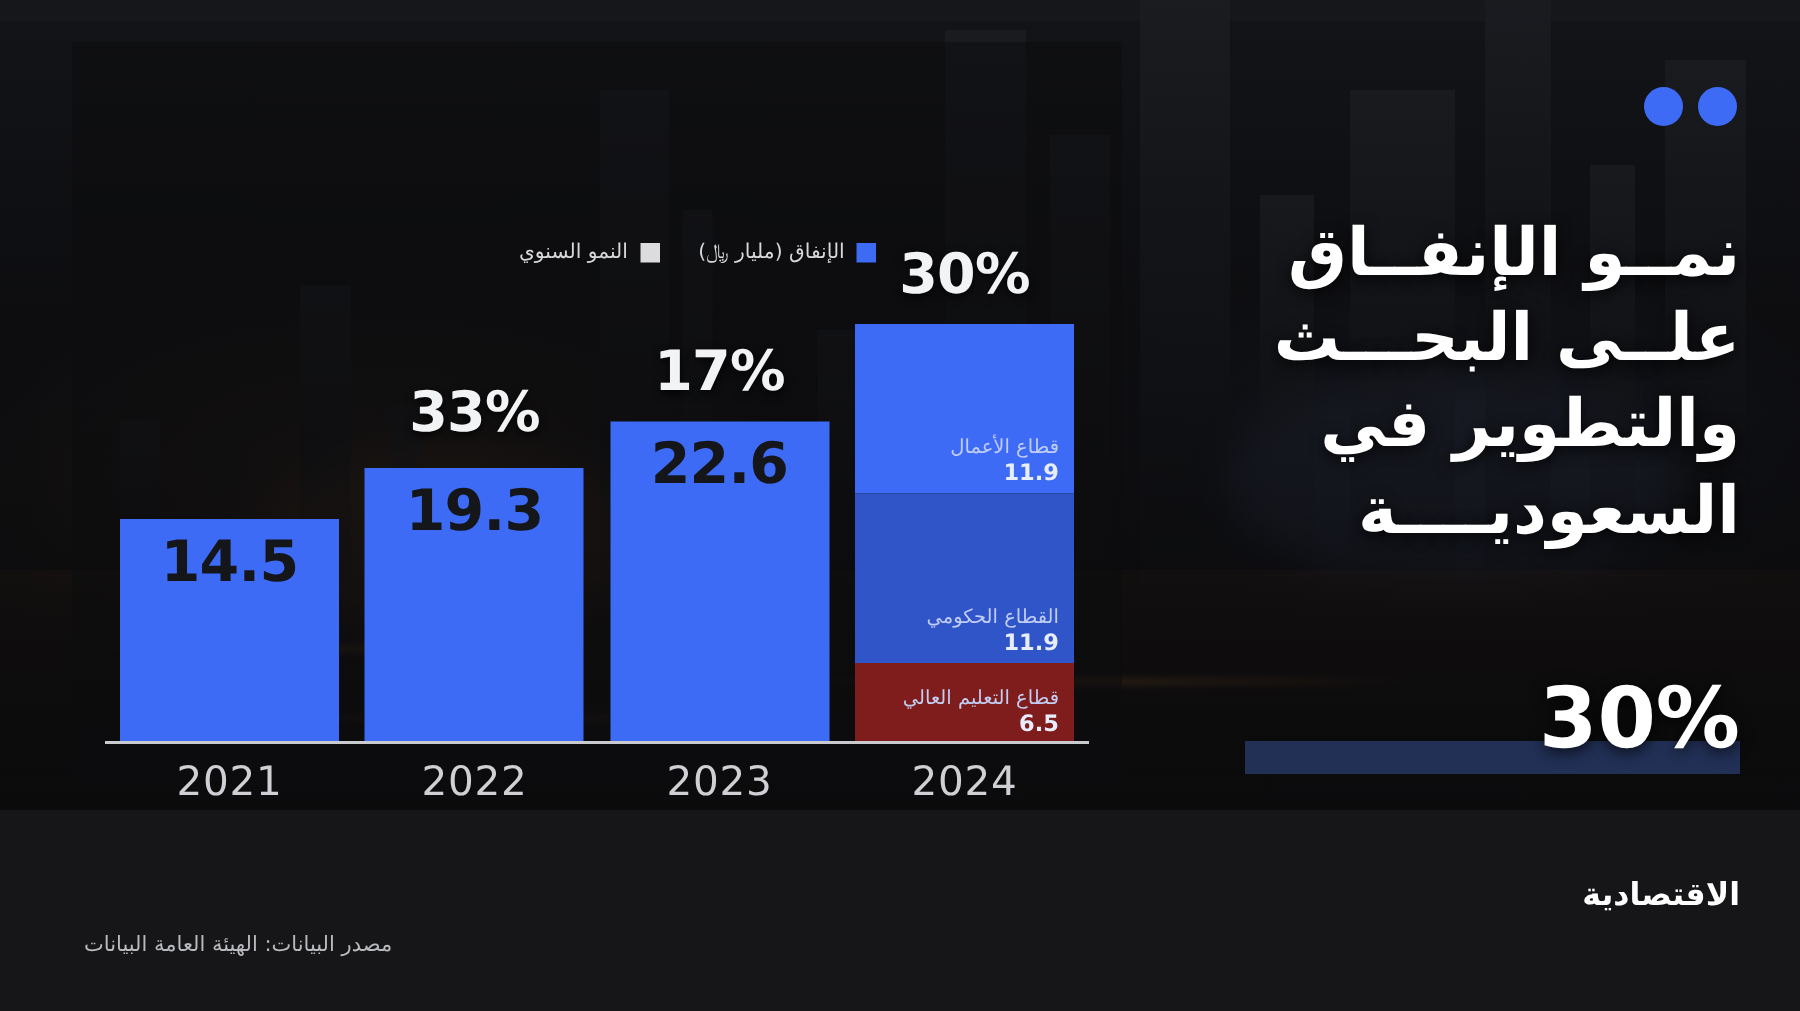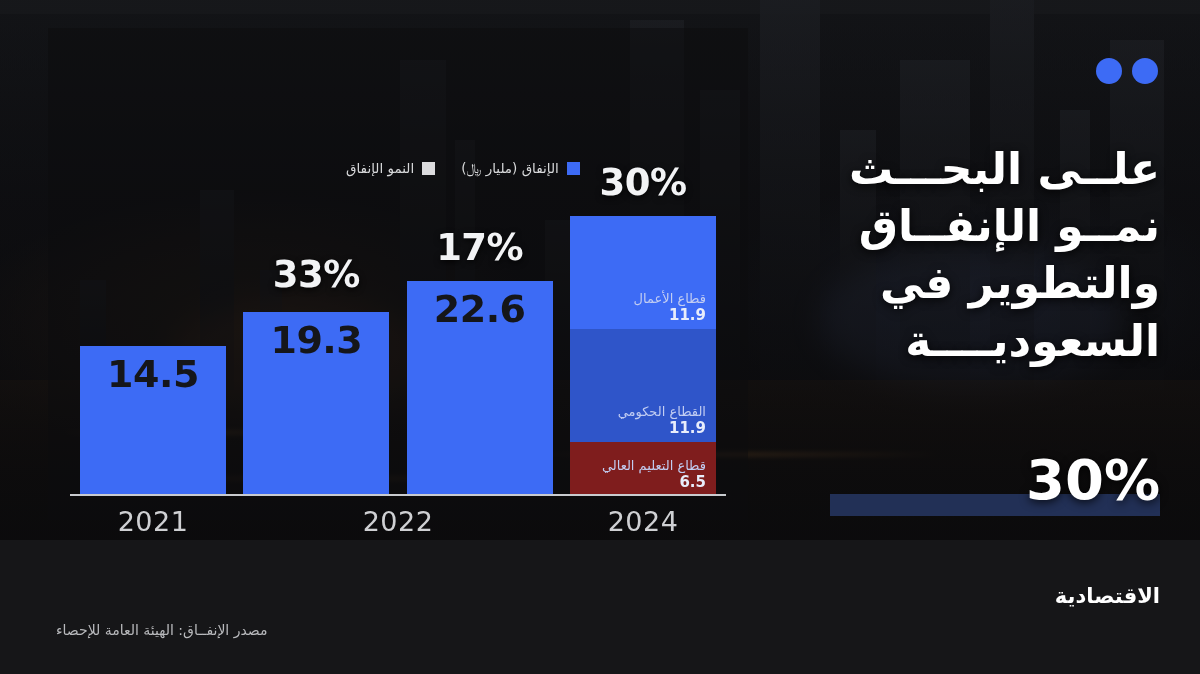--- a/index.html
+++ b/index.html
@@ -237,21 +237,21 @@
 
   <div id="chart-panel">
 
     <div id="legend">
       <div class="legend-item">
         <span class="legend-swatch blue"></span>
         <span class="legend-label">الإنفاق (مليار ﷼)</span>
       </div>
       <div class="legend-item">
         <span class="legend-swatch white"></span>
-        <span class="legend-label">النمو الإنفاق</span>
+        <span class="legend-label">النمو السنوي</span>
       </div>
     </div>
 
     <div id="plot">
       <div id="bars">
 
         <div class="bar-col">
           <div class="bar" style="height:150px;">
             <span class="bar-value">14.5</span>
           </div>
@@ -296,32 +296,33 @@
           </div>
         </div>
 
       </div>
       <div id="axis-line"></div>
     </div>
 
     <div id="xlabels">
       <span class="xlabel">2021</span>
       <span class="xlabel">2022</span>
+      <span class="xlabel">2023</span>
       <span class="xlabel">2024</span>
     </div>
   </div>
 
   <div id="headline">
+    <div class="line">نمــو الإنفــاق</div>
     <div class="line">علــى البحـــث</div>
-    <div class="line">نمــو الإنفــاق</div>
     <div class="line">والتطوير في</div>
     <div class="line">السعوديــــة</div>
   </div>
 
   <div id="kpi-wrap">
     <div id="kpi">30%</div>
     <div id="kpi-underline"></div>
   </div>
 
-  <div id="source">مصدر الإنفــاق: الهيئة العامة للإحصاء</div>
+  <div id="source">مصدر البيانات: الهيئة العامة البيانات</div>
   <div id="brand">الاقتصادية</div>
 
 </div>
 
 </body></html>

